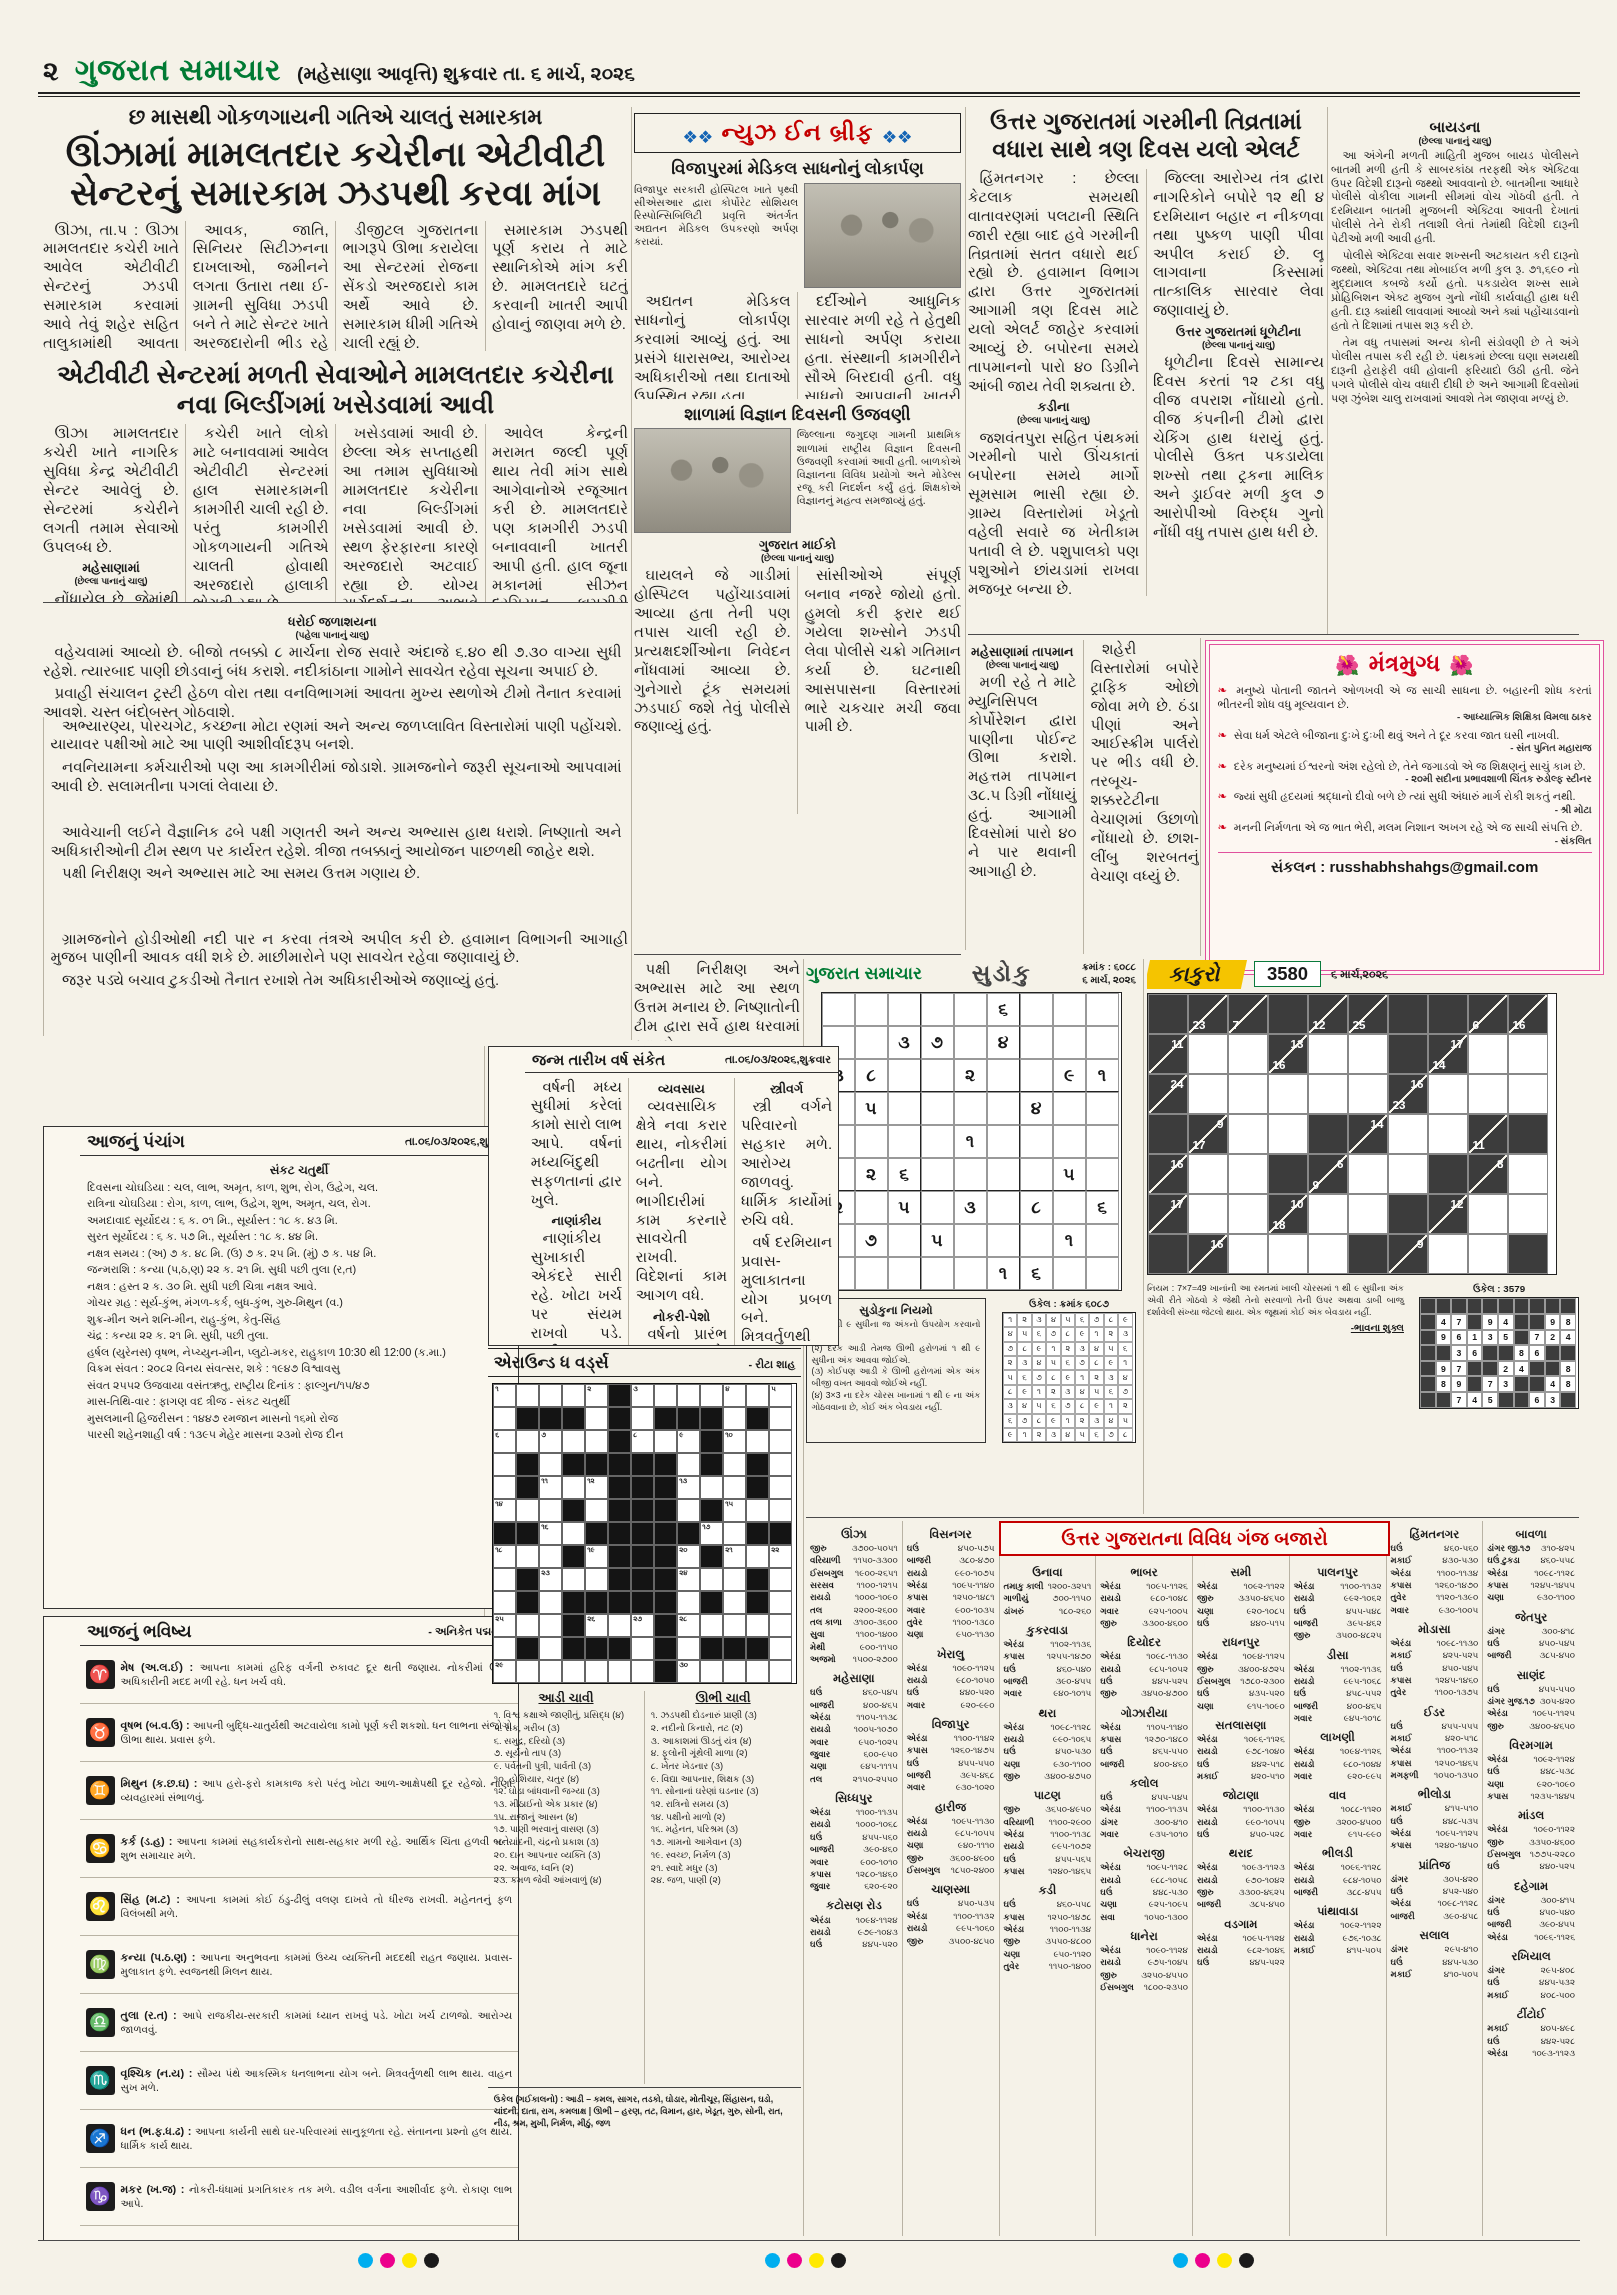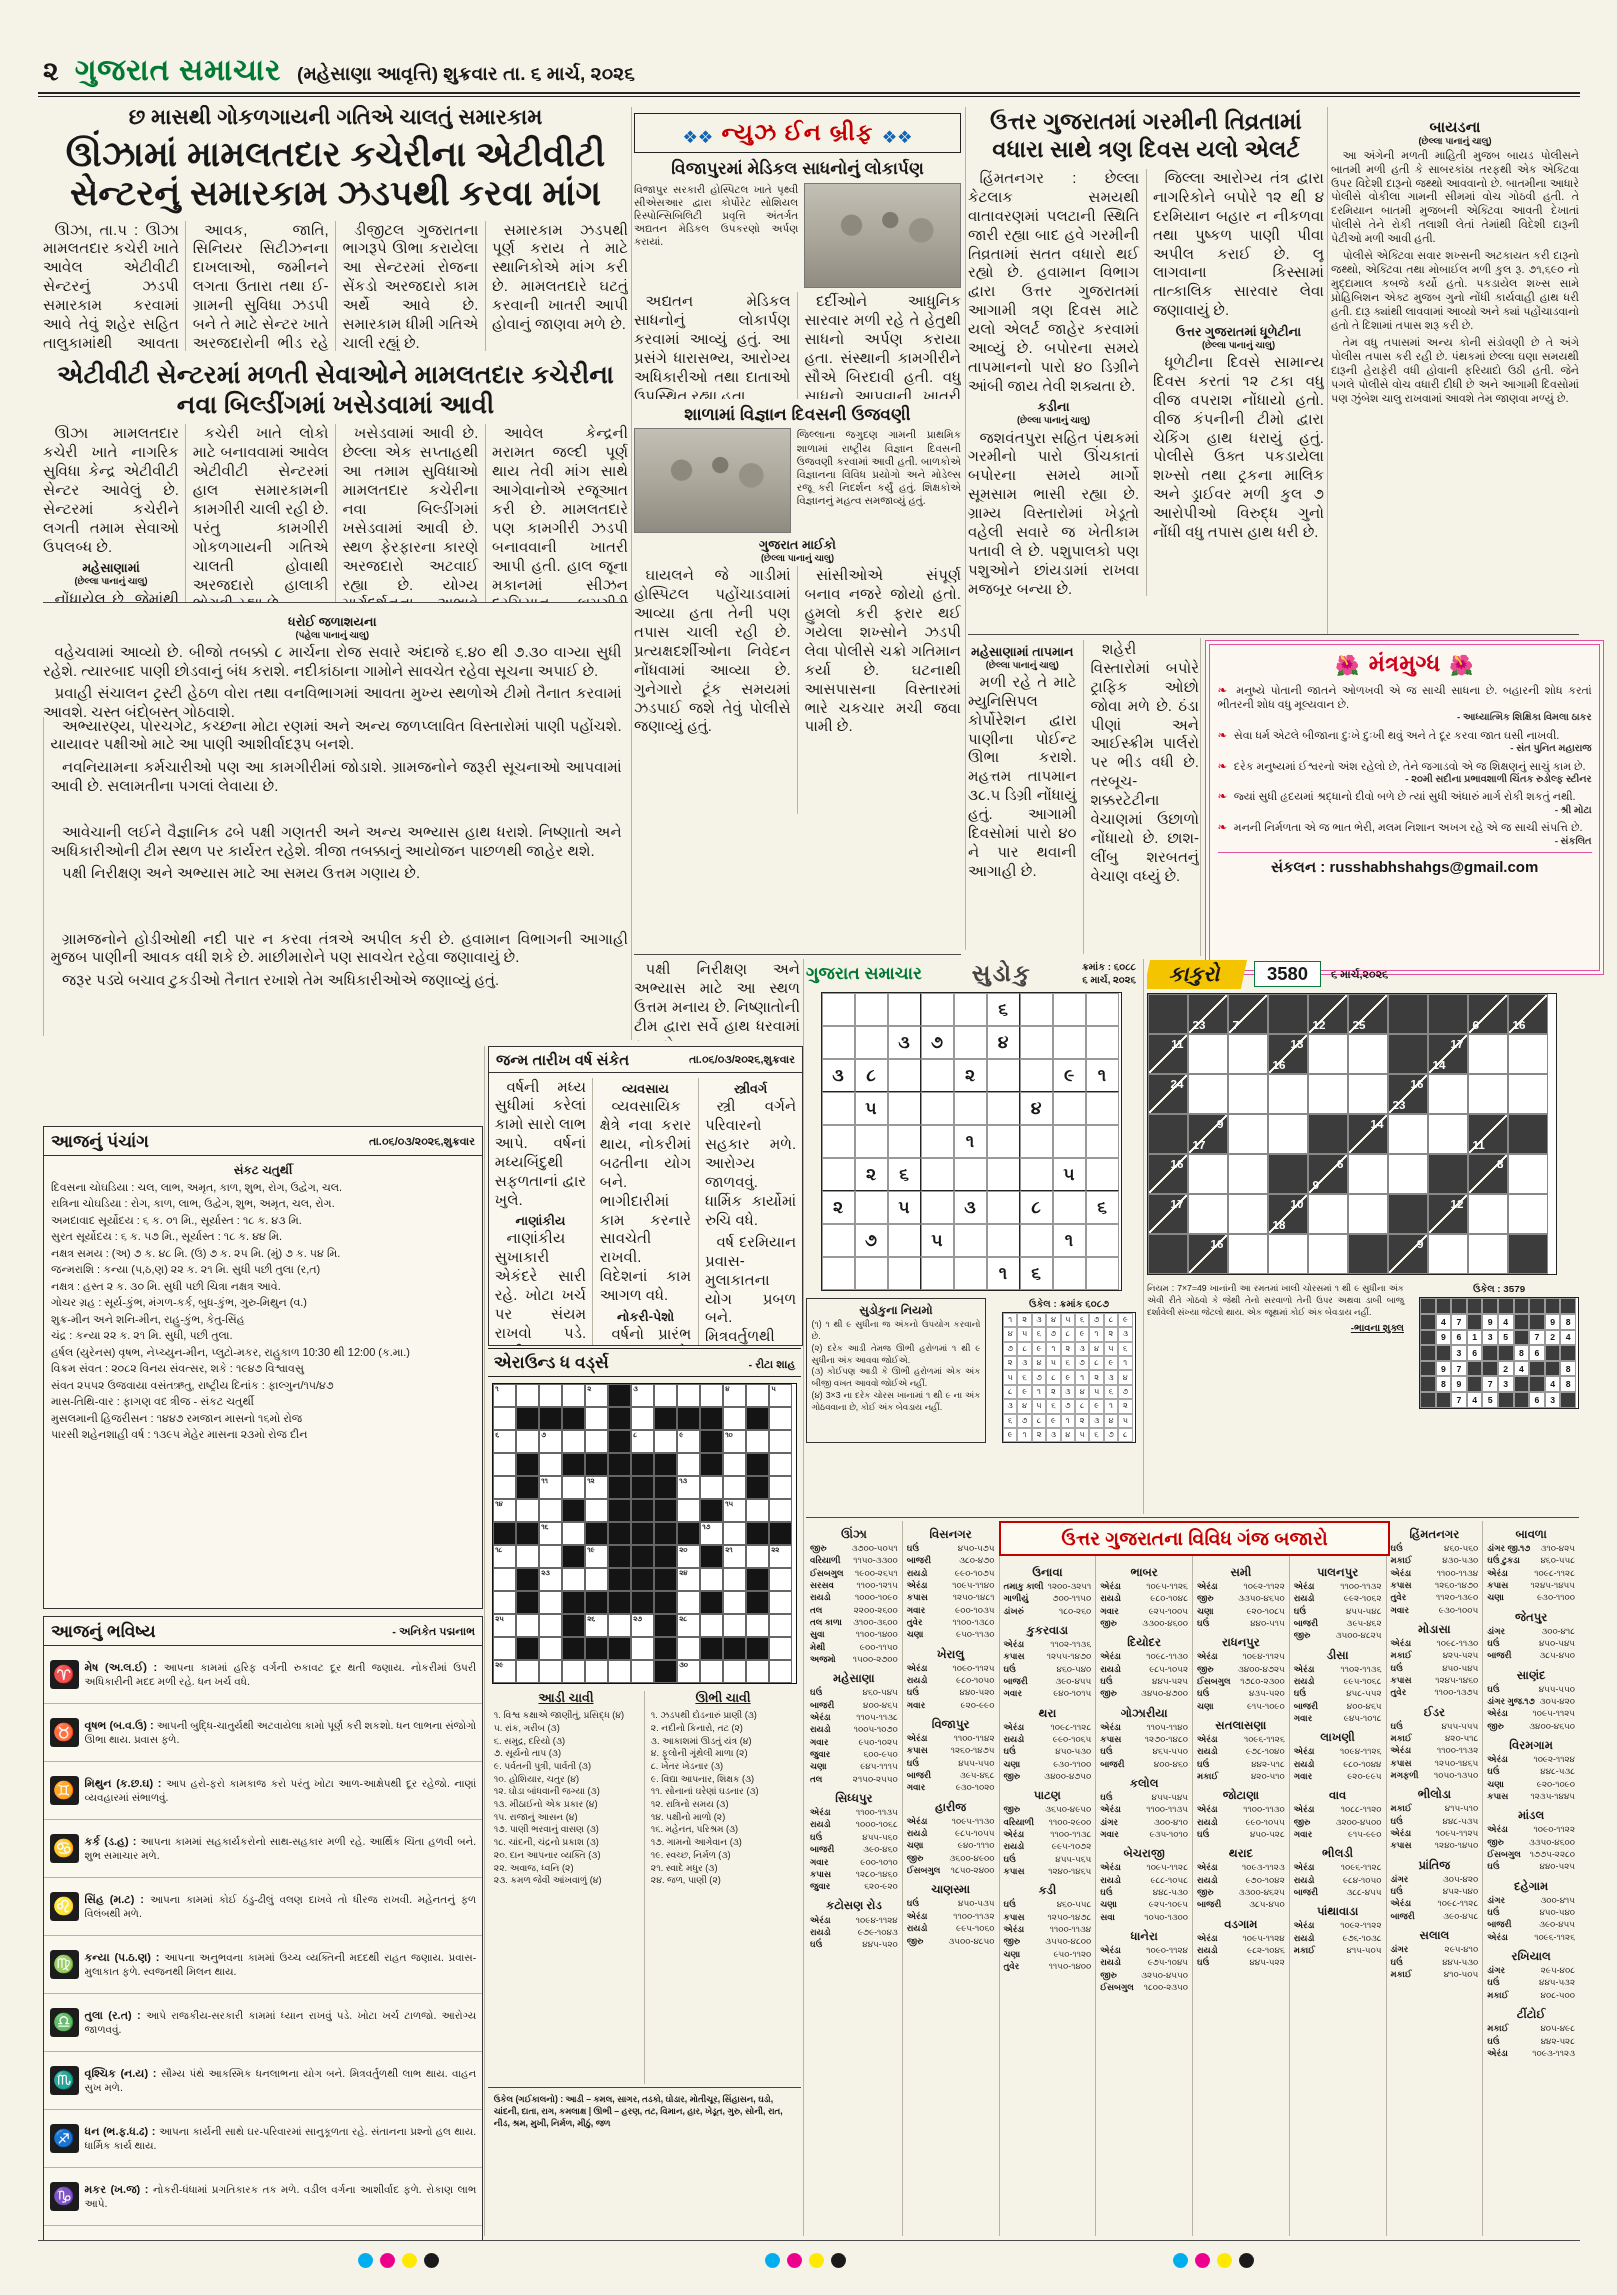--- a/index.html
+++ b/index.html
@@ -37,21 +37,21 @@
   .b-row{display:flex;gap:5.8px;}
   .photo{background:
      radial-gradient(circle at 30% 40%, #8d897d 0 8%, transparent 9%),
      radial-gradient(circle at 55% 35%, #7d7a6f 0 7%, transparent 8%),
      radial-gradient(circle at 75% 45%, #969286 0 9%, transparent 10%),
      linear-gradient(180deg,#c2bfb4 0%,#a9a599 55%,#8f8b80 100%);
      border:0.6px solid #777;}
   .b-intro{font-size:10.4px;line-height:1.26;text-align:justify;}
 
   
-  .boxed{border:1.2px solid #333;}
+  .boxed{border:1.2px solid #333;padding-left:36px;}
   .box-hd{display:flex;justify-content:space-between;align-items:center;border-bottom:1.2px solid #333;padding:3.5px 7px;}
   .box-hd .t{font-size:17.3px;font-weight:800;}
   .box-hd .s{font-size:11px;font-weight:bold;}
   .panchang-body{padding:4.6px 7px;}
   .panchang-body .line{font-size:11px;line-height:1.5;}
   .panchang-body .line:first-child{font-weight:bold;text-align:center;font-size:12px;}
 
   
   .h-row{display:flex;gap:5.8px;padding:4px 5.8px;border-bottom:0.6px solid #b9b3a4;min-height:49px;align-items:center;}
   .h-icon{flex:0 0 29px;height:29px;background:#1c1c1c;color:#fff;font-size:17.3px;display:flex;align-items:center;justify-content:center;border-radius:3.5px;}

